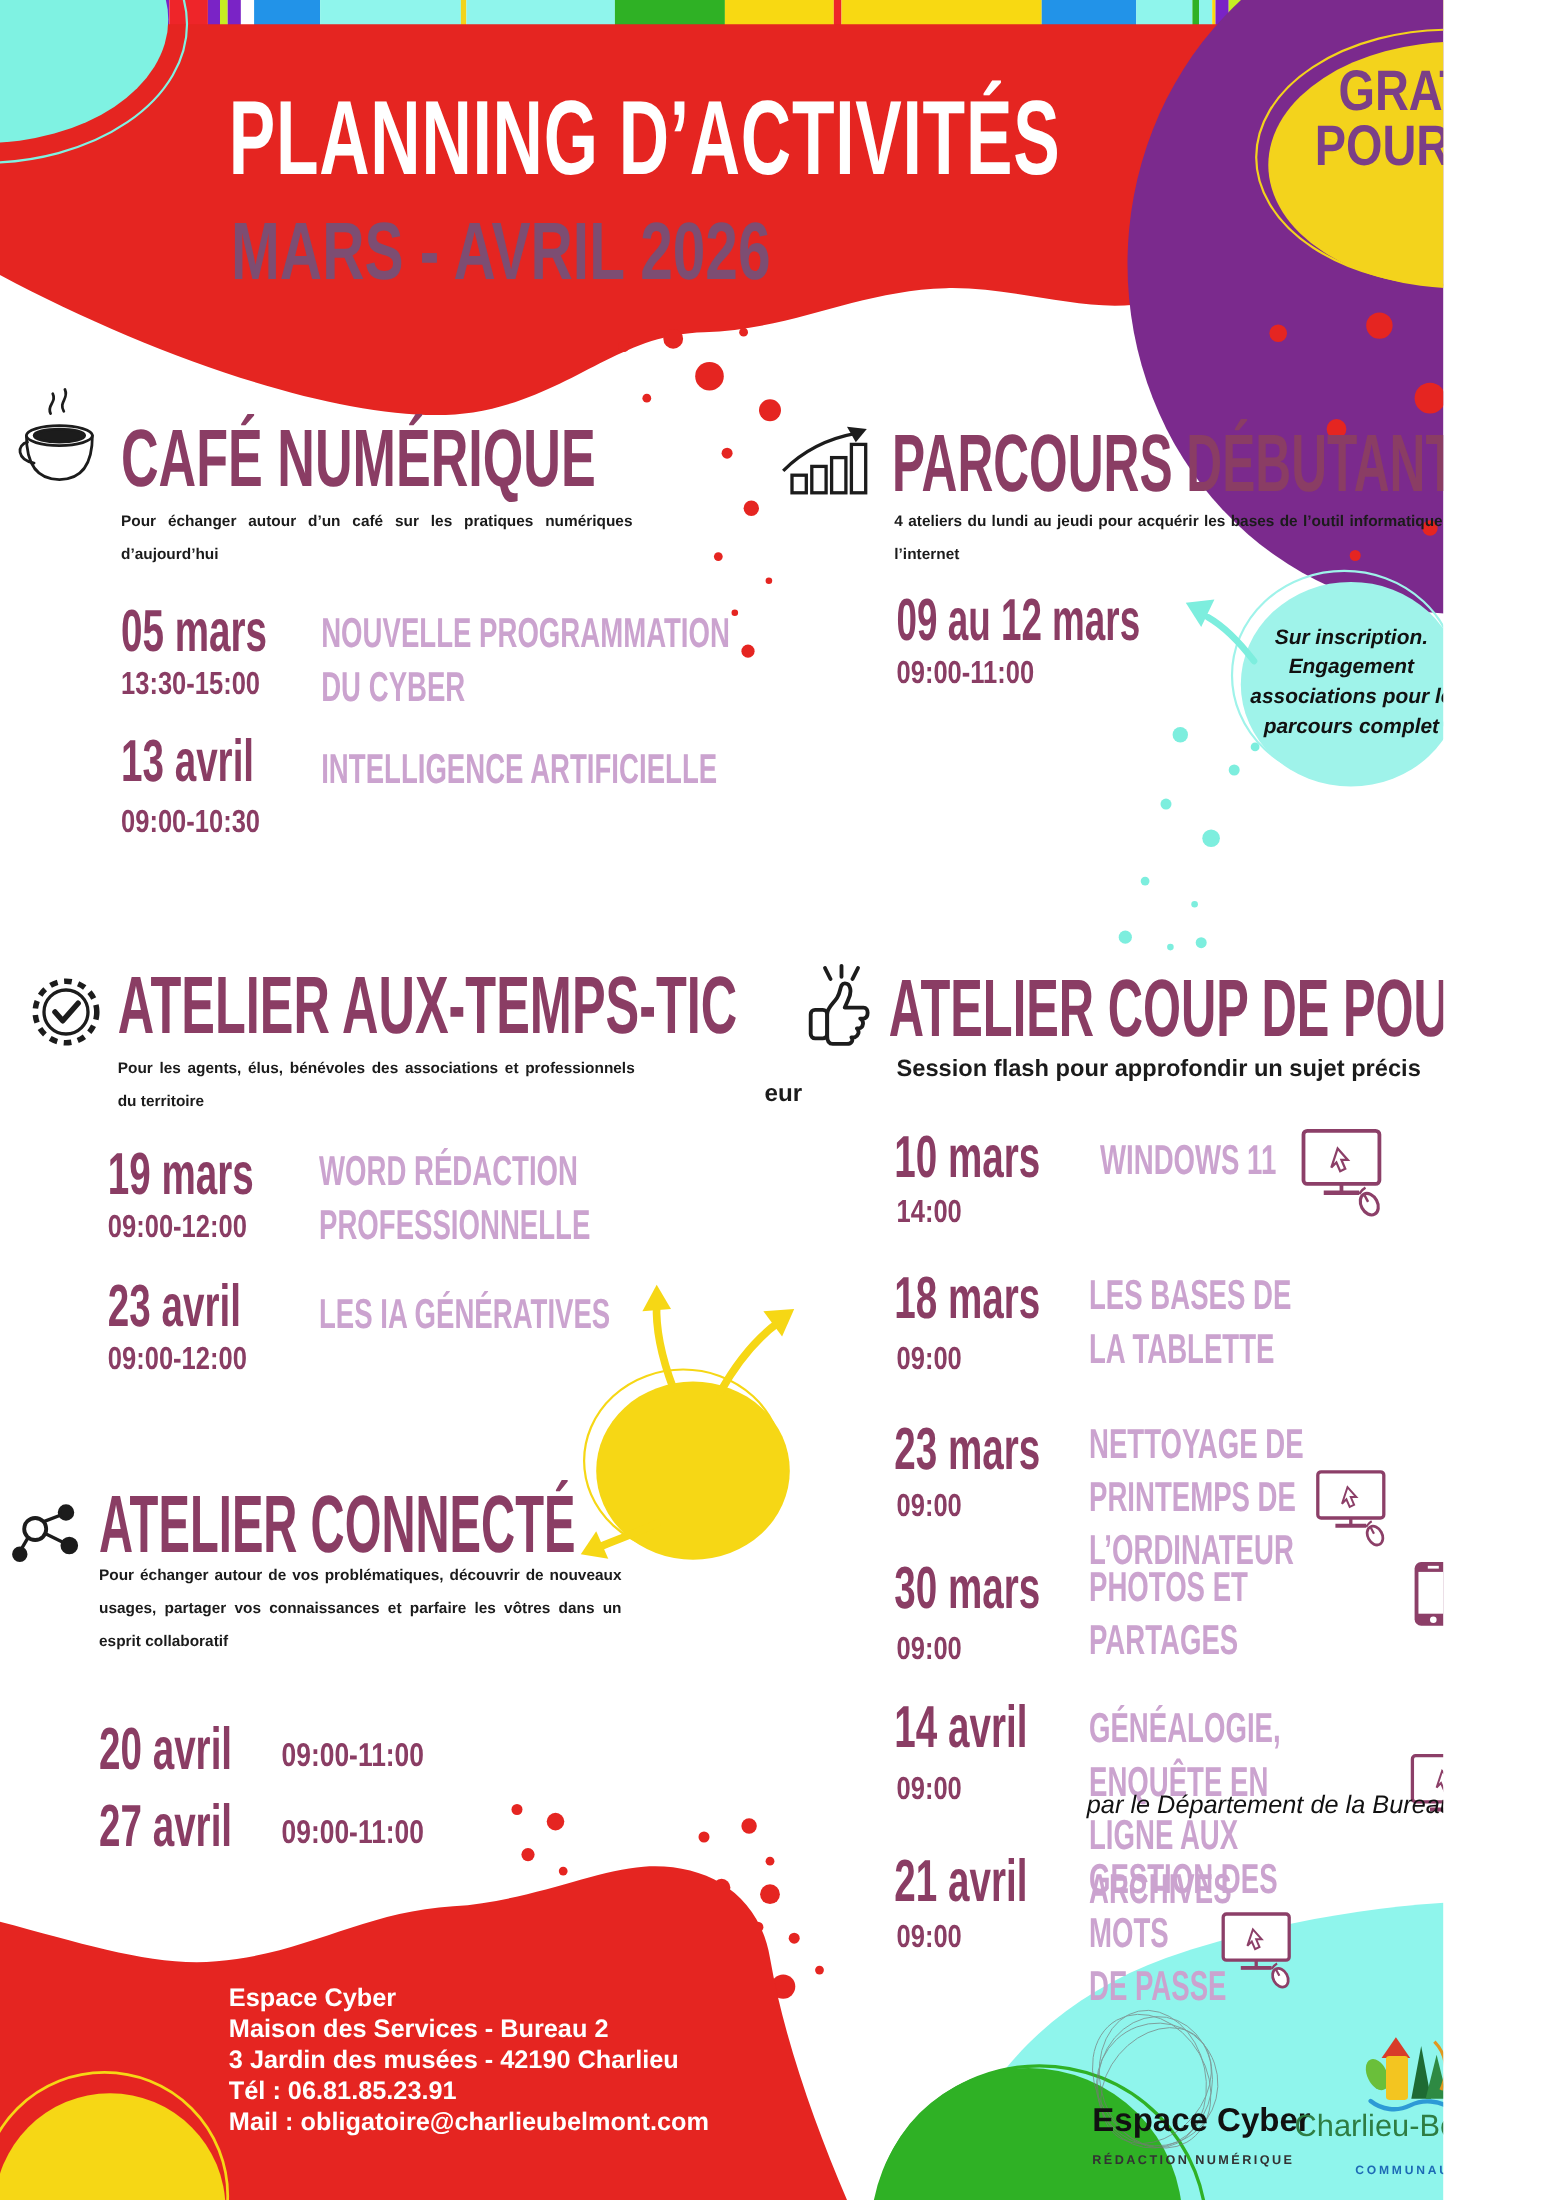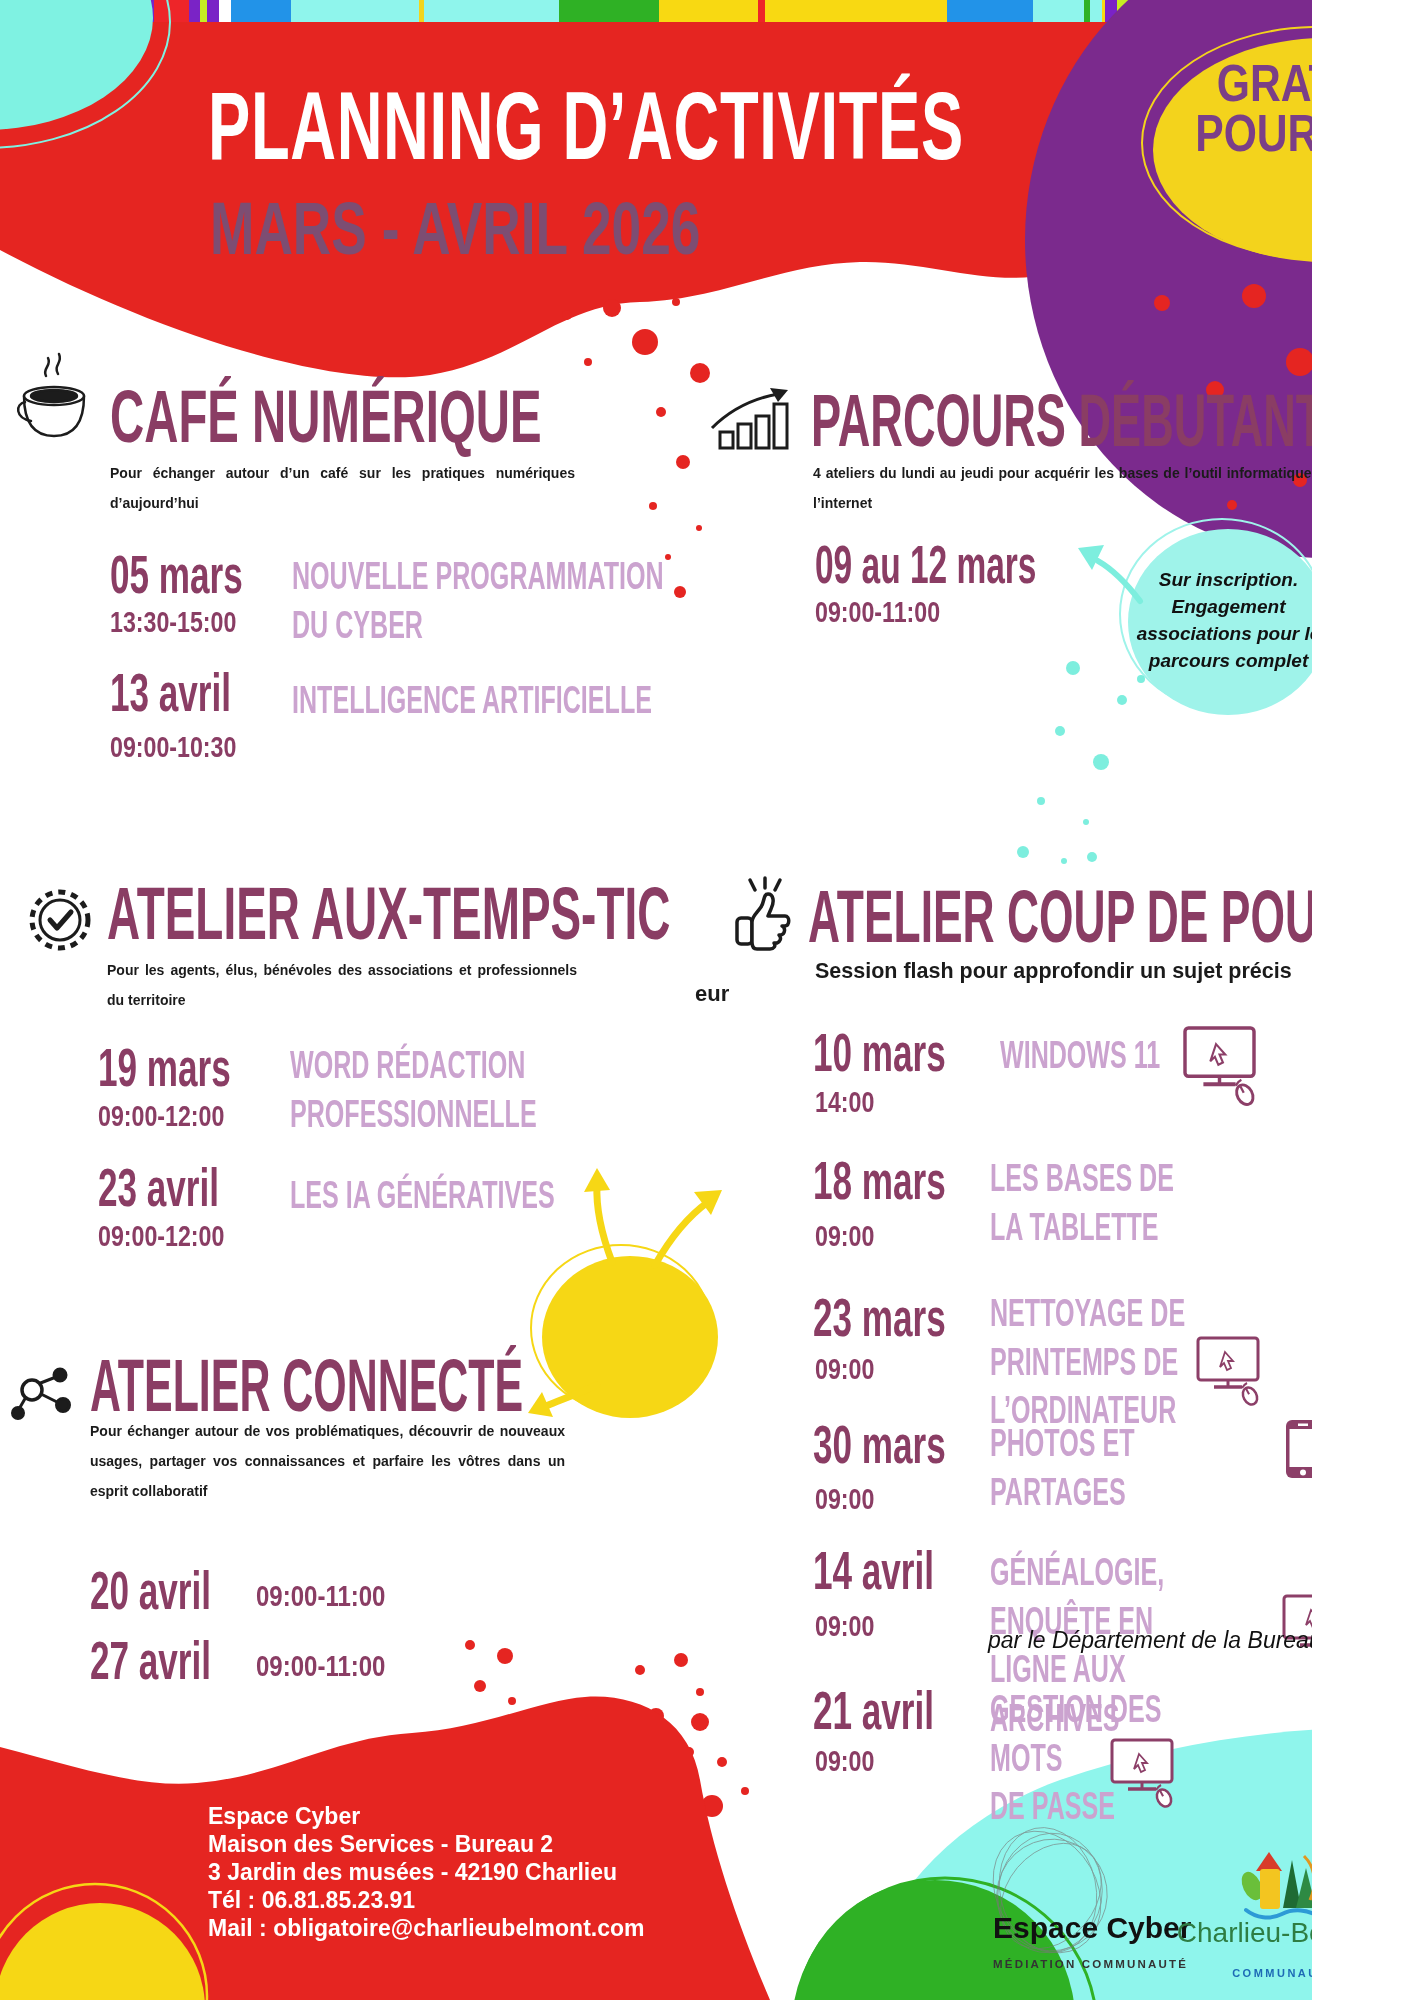--- a/index.html
+++ b/index.html
@@ -339,18 +339,18 @@
 
 <div>
   <div class="t white" style="left:208px;top:1802px;font-size:23px;line-height:28px;">
     <div>Espace Cyber</div>
     <div>Maison des Services - Bureau 2</div>
     <div>3 Jardin des musées - 42190 Charlieu</div>
     <div>Tél : 06.81.85.23.91</div>
     <div>Mail : obligatoire@charlieubelmont.com</div>
   </div>
   <div class="t center" style="left:993px;top:1912px;width:180px;font-size:30px;font-weight:bold;color:#111;">Espace Cyber</div>
-  <div class="t center" style="left:993px;top:1958px;width:180px;font-size:11.5px;font-weight:bold;letter-spacing:2.2px;color:#333;">MÉDIATION COMMUNAUTÉ</div>
+  <div class="t center" style="left:993px;top:1958px;width:180px;font-size:11.5px;font-weight:bold;letter-spacing:2.2px;color:#333;">RÉDACTION NUMÉRIQUE</div>
   <div class="t center" style="left:1175px;top:1918px;width:220px;font-size:28px;color:#2e7d43;">Charlieu-Belmont</div>
   <div class="t center" style="left:1175px;top:1968px;width:220px;font-size:11px;font-weight:bold;letter-spacing:2.5px;color:#1d6ab5;">COMMUNAUTÉ</div>
 </div>
 
 </div>
 
 </body></html>

